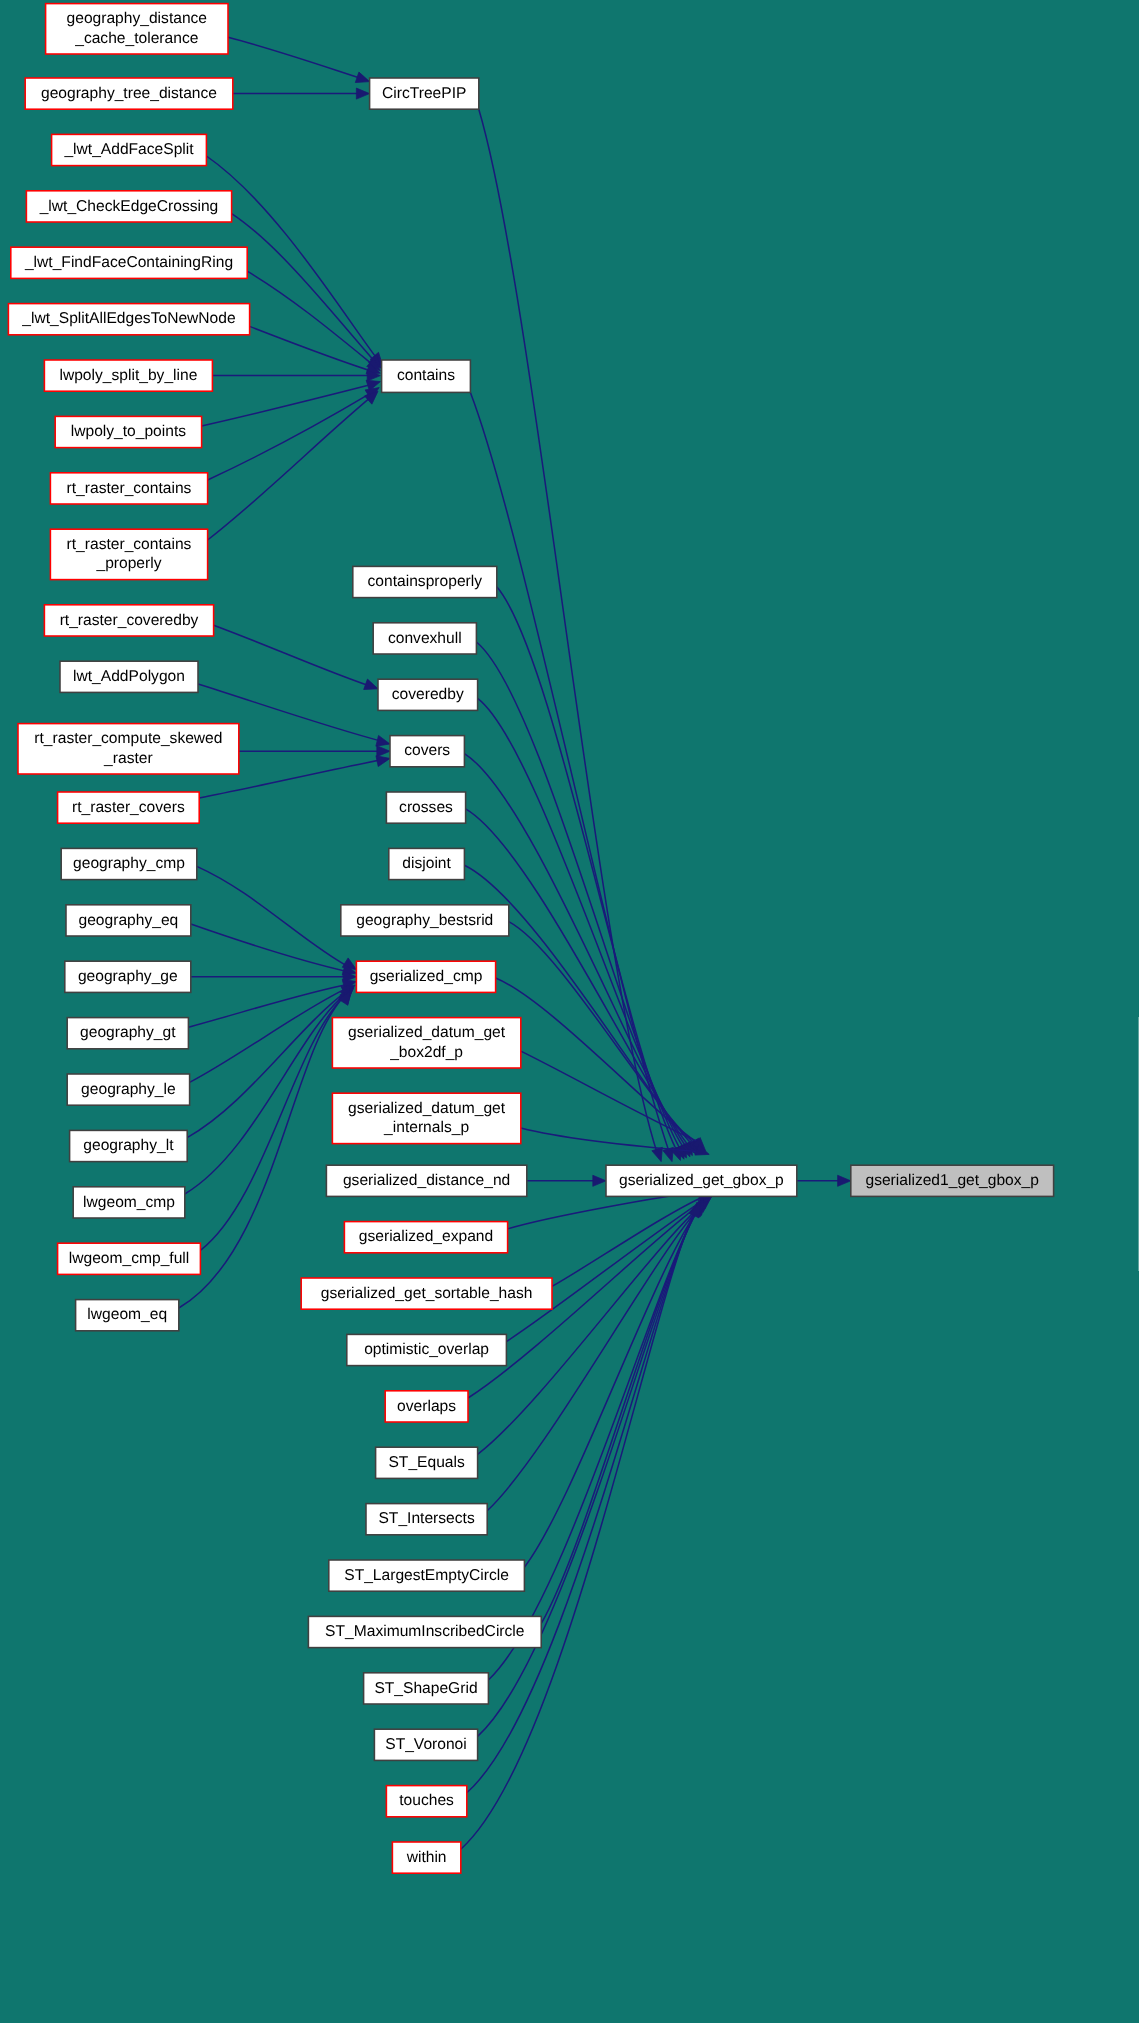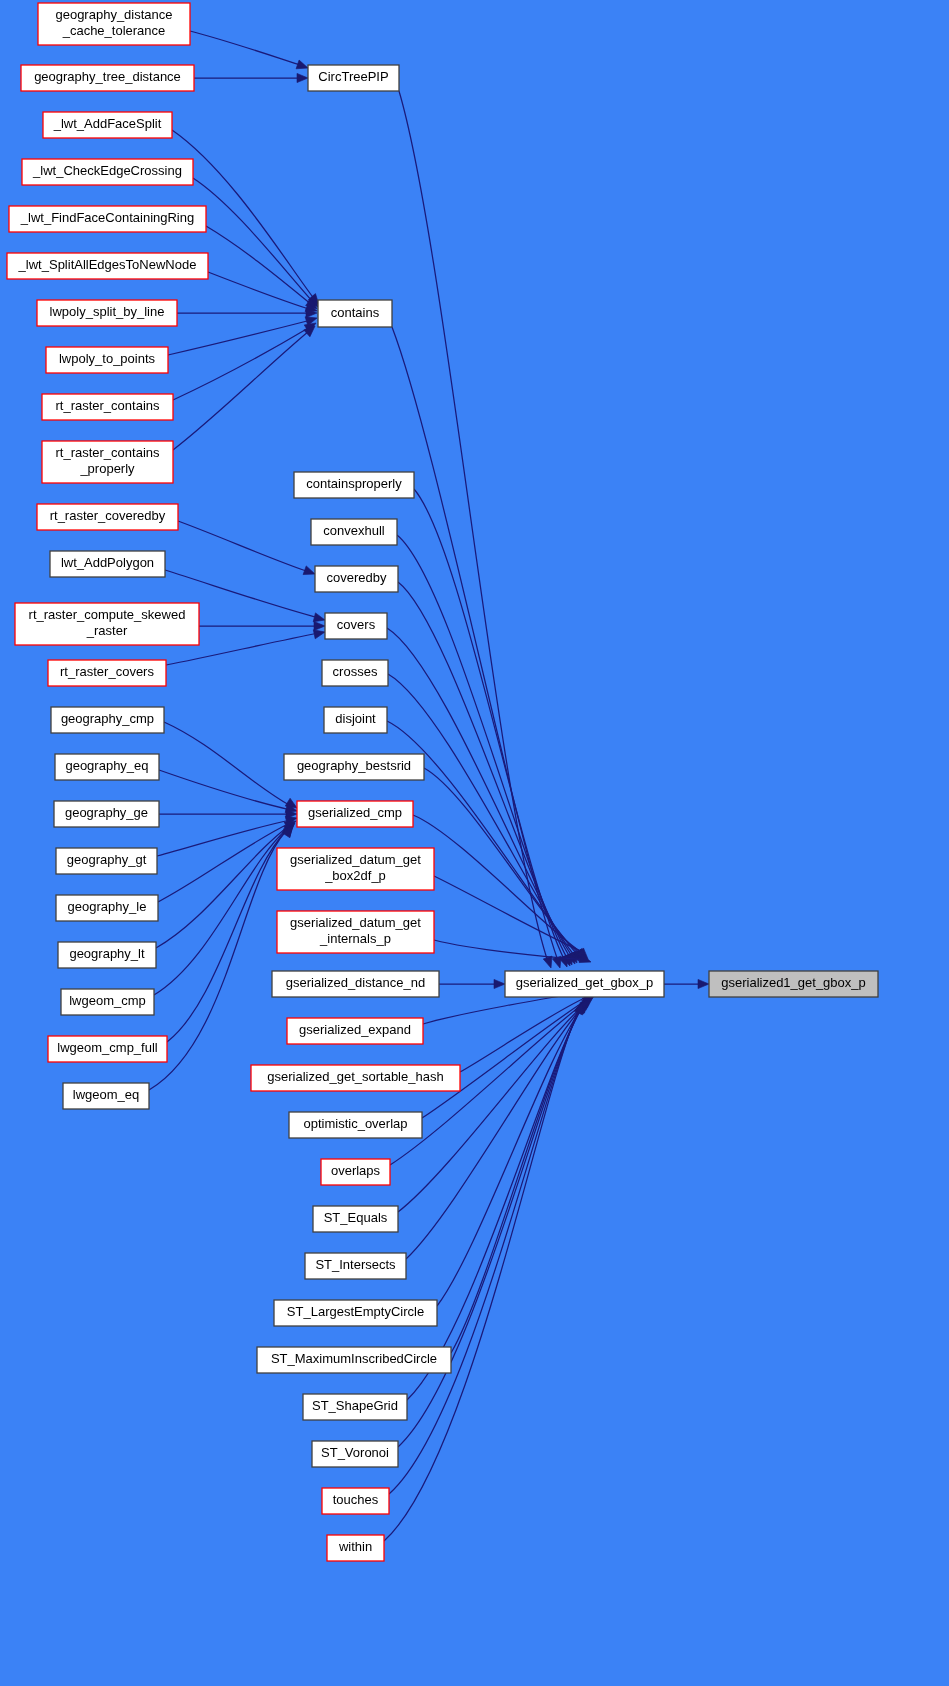--- a/index.html
+++ b/index.html
@@ -8,21 +8,21 @@
     background: #ffffff;
   }
   body {
     font-family: "Liberation Sans", sans-serif;
   }
   #graph-root {
     position: relative;
     width: 949px;
     height: 1686px;
     overflow: hidden;
-    background: #3b82f6;
+    background: #0f766e;
     text-decoration: underline;
   }
   svg#callgraph {
     display: block;
     width: 949px;
     height: 1686px;
   }
   .node-rect {
     fill: #ffffff;
     stroke-width: 1.3;

